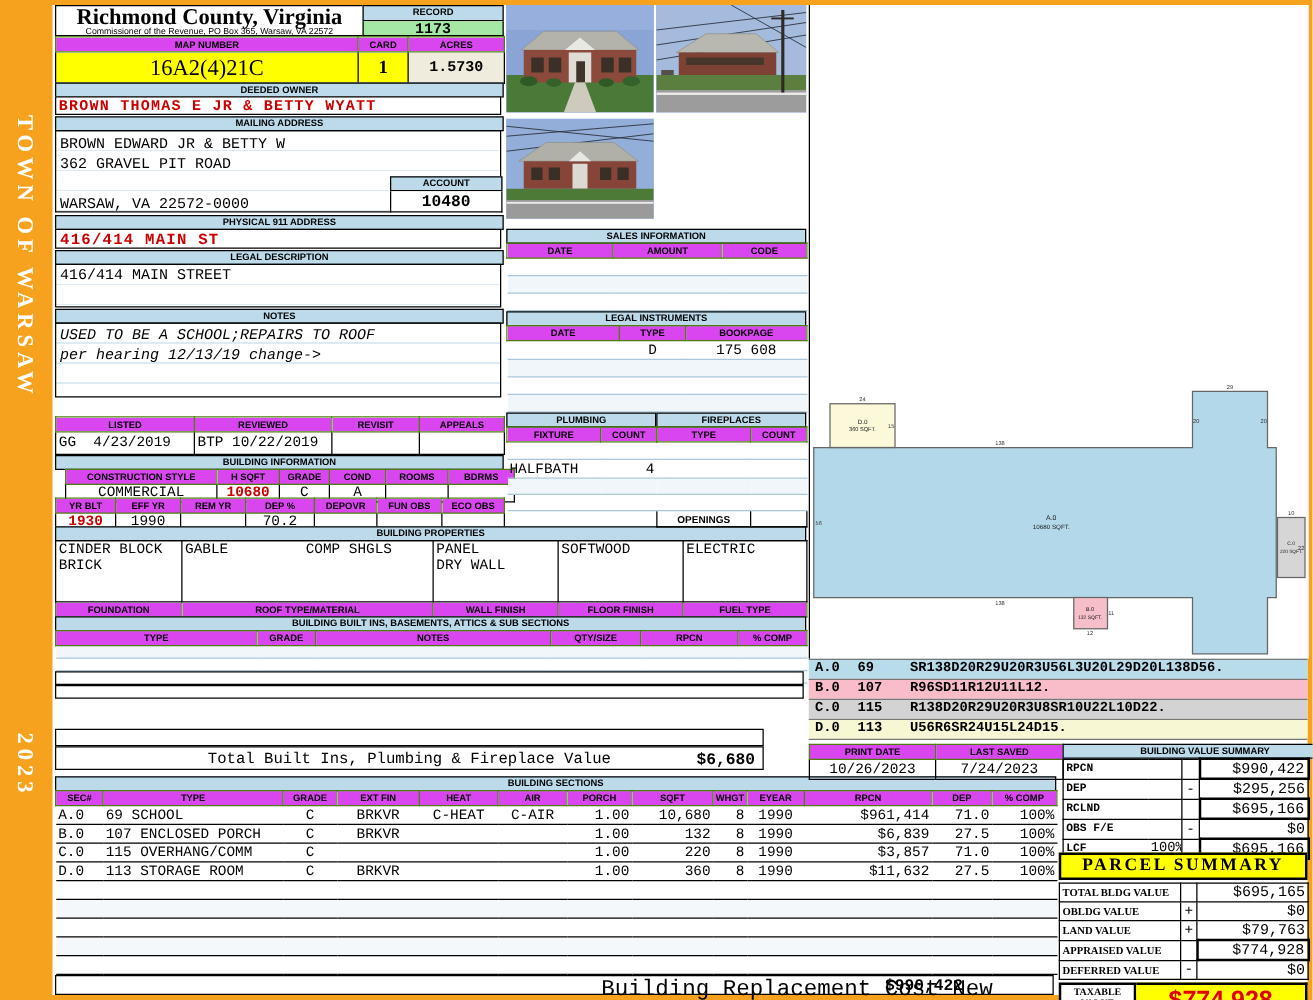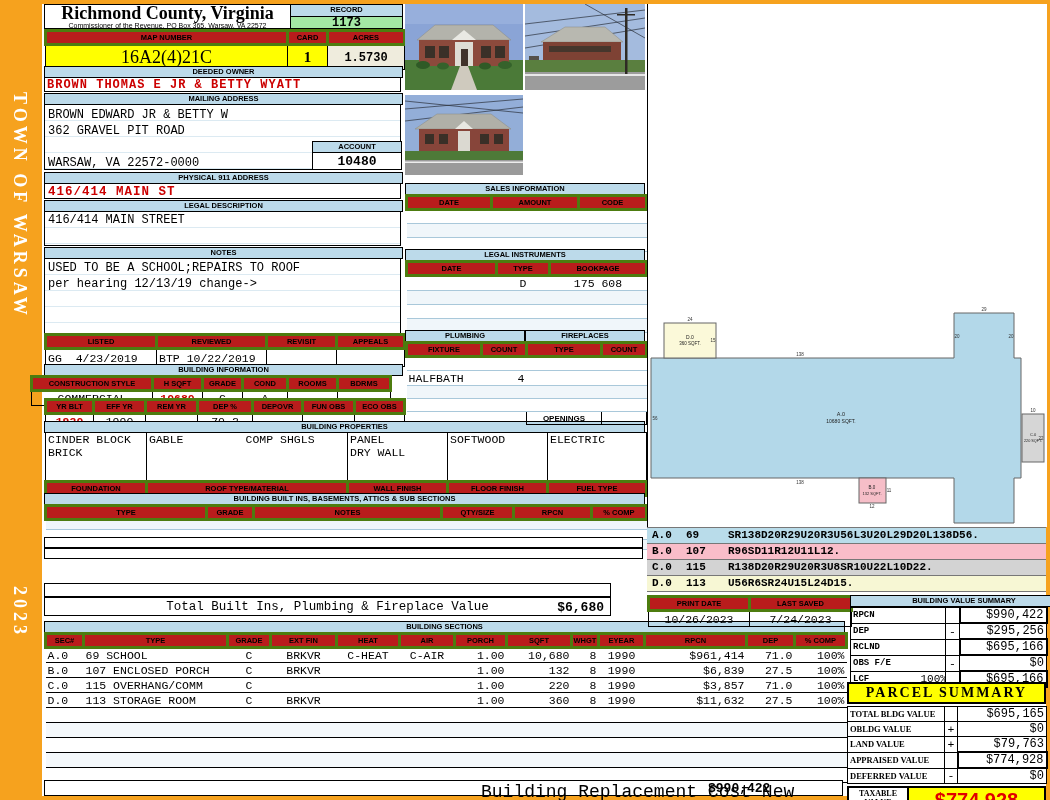--- a/index.html
+++ b/index.html
@@ -3,21 +3,21 @@
 <meta charset="utf-8">
 <style>
   html,body{margin:0;padding:0;}
   #page{position:relative;width:1050px;height:800px;background:#F6A21E;overflow:hidden;
         font-family:"Liberation Sans",sans-serif;}
   #content{position:absolute;left:42px;top:4px;width:1004px;height:792px;background:#fff;}
   .abs{position:absolute;}
   .vtext{writing-mode:vertical-rl;font:bold 18px "Liberation Serif",serif;color:#fff;letter-spacing:4px;}
   table{border-collapse:collapse;table-layout:fixed;}
   td,th{padding:0 2px;overflow:hidden;white-space:nowrap;}
-  th{background:#b91c1c;border:3px solid #4d7c0f;font:bold 7.5px "Liberation Sans",sans-serif;padding:1px 0;text-align:center;}
+  th{background:#d946ef;border:1px solid #4d7c0f;font:bold 7.5px "Liberation Sans",sans-serif;padding:1px 0;text-align:center;}
   td{border:1px solid #000;font:11.5px "Liberation Mono",monospace;}
   .bar{background:#BCDAEA;border:1px solid #000;font:bold 7.5px "Liberation Sans",sans-serif;text-align:center;line-height:10px;}
   .mono{font-family:"Liberation Mono",monospace;}
   .red{color:#CC0000;}
   .b{font-weight:bold;}
   .ctr{text-align:center;} .rt{text-align:right;}
   .nobord td{border-left:none;border-right:none;}
   .literow td{border:none;border-bottom:1px solid #A9C8DA;}
   .box{border:1px solid #000;background:#fff;box-sizing:border-box;}
   .guides{background:repeating-linear-gradient(to bottom,transparent 0,transparent 15px,#DCEAF2 15px,#DCEAF2 16px);}
@@ -80,21 +80,21 @@
     </div>
   </div>
 
   <div class="abs bar" style="left:44px;top:172px;width:357px;height:10px;">PHYSICAL 911 ADDRESS</div>
   <div class="abs box mono b red" style="left:44px;top:183px;width:357px;height:16px;font-size:12.5px;letter-spacing:1px;padding:1px 0 0 3px;">416/414 MAIN ST</div>
 
   <div class="abs bar" style="left:44px;top:200px;width:357px;height:10px;">LEGAL DESCRIPTION</div>
   <div class="abs box guides mono" style="left:44px;top:211px;width:357px;height:35px;font-size:12px;padding:1px 0 0 3px;">416/414 MAIN STREET</div>
 
   <div class="abs bar" style="left:44px;top:247px;width:357px;height:10px;">NOTES</div>
-  <div class="abs box guides" style="left:44px;top:258px;width:357px;height:88px;">
+  <div class="abs box guides" style="left:44px;top:258px;width:357px;height:60px;font-style:italic;">
     <div class="mono" style="font-size:12px;line-height:16px;padding:1px 0 0 3px;">
       <div>USED TO BE A SCHOOL;REPAIRS TO ROOF</div>
       <div>per hearing 12/13/19 change-&gt;</div>
     </div>
   </div>
 
   <table class="abs" style="left:44px;top:333px;width:359px;">
     <colgroup>
         <col style="width:111px">
         <col style="width:110px">
@@ -111,21 +111,21 @@
     <tr style="height:18px;font-size:11.5px;">
       <td><span>GG</span>&nbsp;&nbsp;<span>4/23/2019</span></td>
       <td><span>BTP</span>&nbsp;<span>10/22/2019</span></td>
       <td></td>
       <td></td>
     </tr>
   </tbody>
     </table>
 
   <div class="abs bar" style="left:44px;top:364px;width:357px;height:10px;">BUILDING INFORMATION</div>
-  <table class="abs" style="left:30px;top:375px;width:359px;">
+  <table class="abs" style="left:52px;top:375px;width:359px;">
     <colgroup>
         <col style="width:121px">
         <col style="width:50px">
         <col style="width:40px">
         <col style="width:45px">
         <col style="width:50px">
         <col style="width:53px">
       </colgroup>
     <tbody>
         <tr>

